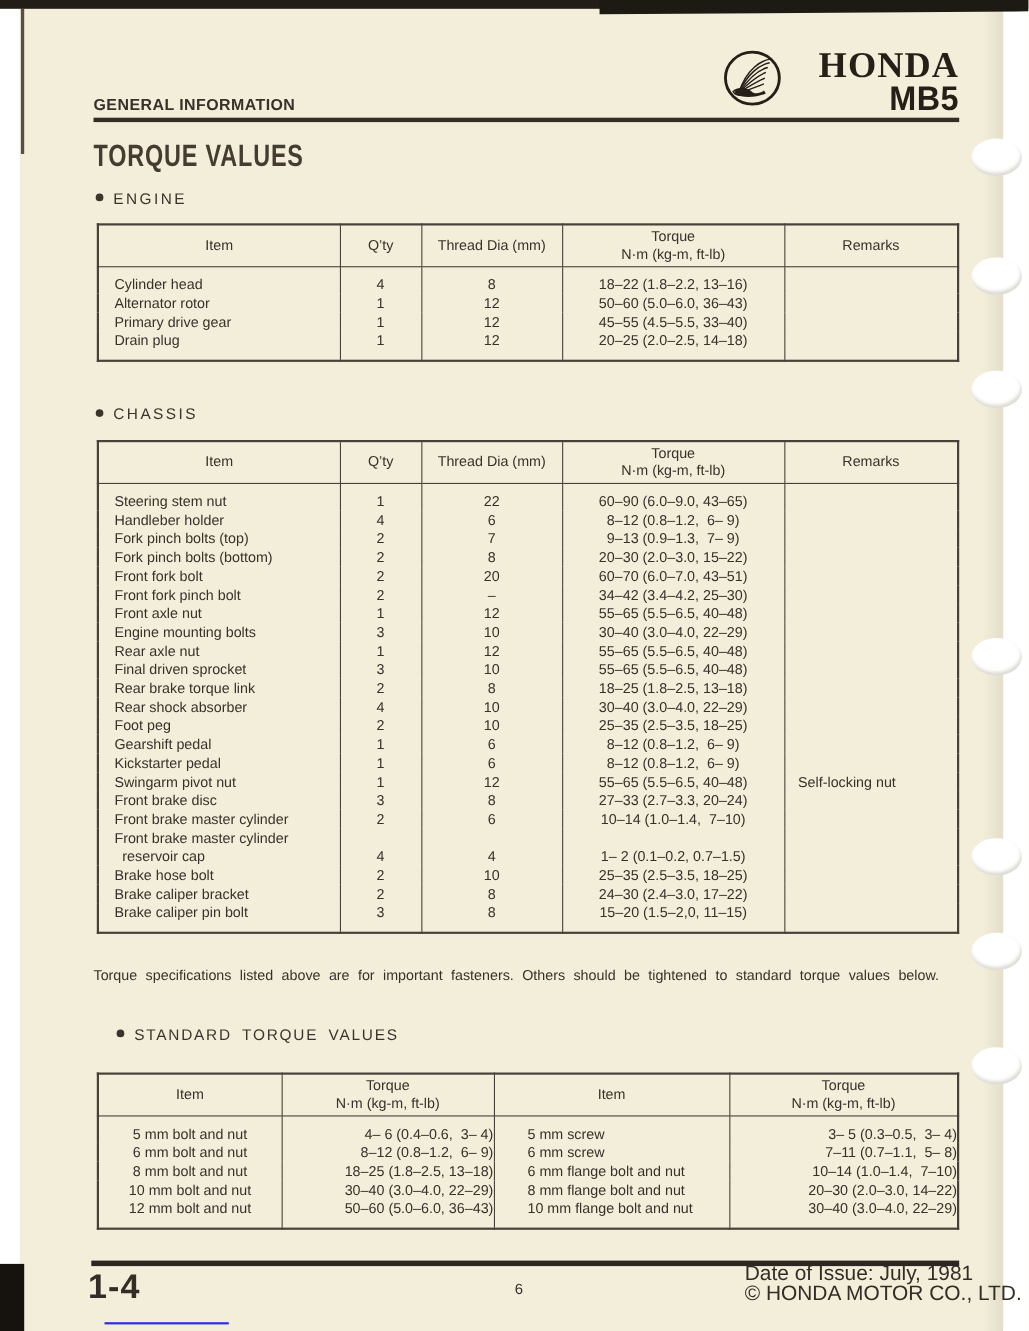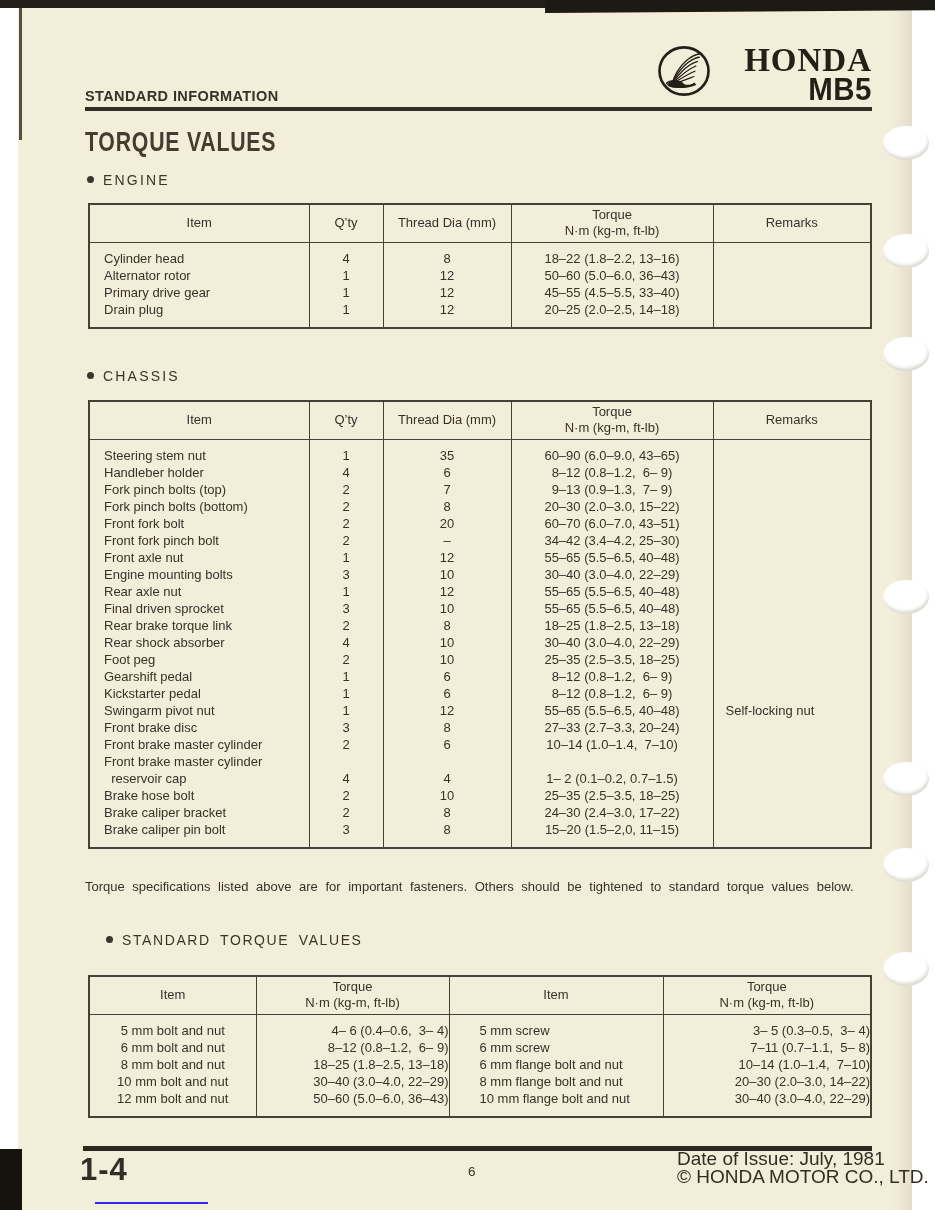--- a/index.html
+++ b/index.html
@@ -80,21 +80,21 @@
   <div class="corner-black"></div>
 
   <span class="hole" style="left:883px;top:126px;"></span>
   <span class="hole" style="left:883px;top:234px;"></span>
   <span class="hole" style="left:883px;top:337px;"></span>
   <span class="hole" style="left:883px;top:580px;"></span>
   <span class="hole" style="left:883px;top:762px;"></span>
   <span class="hole" style="left:883px;top:848px;"></span>
   <span class="hole" style="left:883px;top:952px;"></span>
 
-  <div class="section-label">STANDARD INFORMATION</div>
+  <div class="section-label">GENERAL INFORMATION</div>
   <div class="header-rule"></div>
   <div class="logo">
     <svg width="56" height="54" viewBox="0 0 64 60">
       <ellipse cx="32" cy="30" rx="28" ry="27" fill="none" stroke="#261f18" stroke-width="3"></ellipse>
       <g stroke="#261f18" fill="none" stroke-width="1.5">
         <path d="M18 45 C26 20, 42 11, 52 10"></path>
         <path d="M18 45 C27 25, 40 16, 50 14"></path>
         <path d="M18 45 C29 29, 39 21, 48 19"></path>
         <path d="M18 45 C30 33, 39 27, 46 24"></path>
         <path d="M18 45 C31 37, 40 32, 45 30"></path>
@@ -180,21 +180,21 @@
         <th>Thread Dia (mm)</th>
         <th>Torque
 N·m (kg-m, ft-lb)</th>
         <th>Remarks</th>
       </tr>
     </thead>
     <tbody>
         <tr>
           <td class="col-item">Steering stem nut</td>
           <td class="col-qty">1</td>
-          <td class="col-dia">35</td>
+          <td class="col-dia">22</td>
           <td class="col-torque">60–90 (6.0–9.0, 43–65)</td>
           <td class="col-remarks"></td>
         </tr>
         <tr>
           <td class="col-item">Handleber holder</td>
           <td class="col-qty">4</td>
           <td class="col-dia">6</td>
           <td class="col-torque">8–12 (0.8–1.2,  6– 9)</td>
           <td class="col-remarks"></td>
         </tr>

